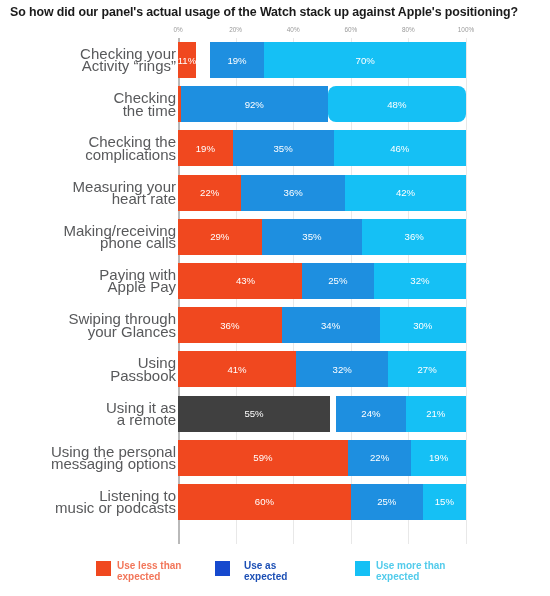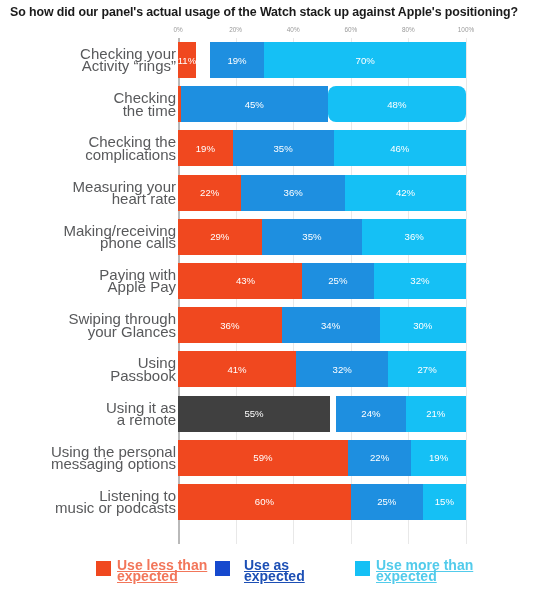--- a/index.html
+++ b/index.html
@@ -133,25 +133,24 @@
     align-items: flex-start;
     gap: 6px;
   }
   .legend-swatch {
     width: 15px;
     height: 15px;
     flex: 0 0 auto;
     margin-top: 1px;
   }
   .legend-text {
-    font-size: 14px;
+    font-size: 10px;
     line-height: 11.4px;
     white-space: pre-line;
     font-weight: bold;
-    text-decoration: underline;
   }
 </style>
 </head>
 <body>
 
 <div id="chart-title">So how did our panel's actual usage of the Watch stack up against Apple's positioning?</div>
 
 <div id="plot">
   <div id="axis-ticks">
       <div class="tick-label" style="left: 178px;">0%</div>
@@ -184,21 +183,21 @@
             <span>70%</span>
           </div>
         </div>
       </div>
       <div class="row">
         <div class="row-label">Checking
 the time</div>
         <div class="bar-track">
           <div class="seg" style="left: 0px; width: 2.88px; background: rgb(240, 72, 31);"></div>
           <div class="seg" style="left: 2.88px; width: 146.88px; background: rgb(30, 143, 224);">
-            <span>45%</span>
+            <span>92%</span>
           </div>
           <div class="seg" style="left: 149.76px; width: 138.24px; background: rgb(21, 192, 245); border-radius: 8px;">
             <span>48%</span>
           </div>
         </div>
       </div>
       <div class="row">
         <div class="row-label">Checking the
 complications</div>
         <div class="bar-track">

